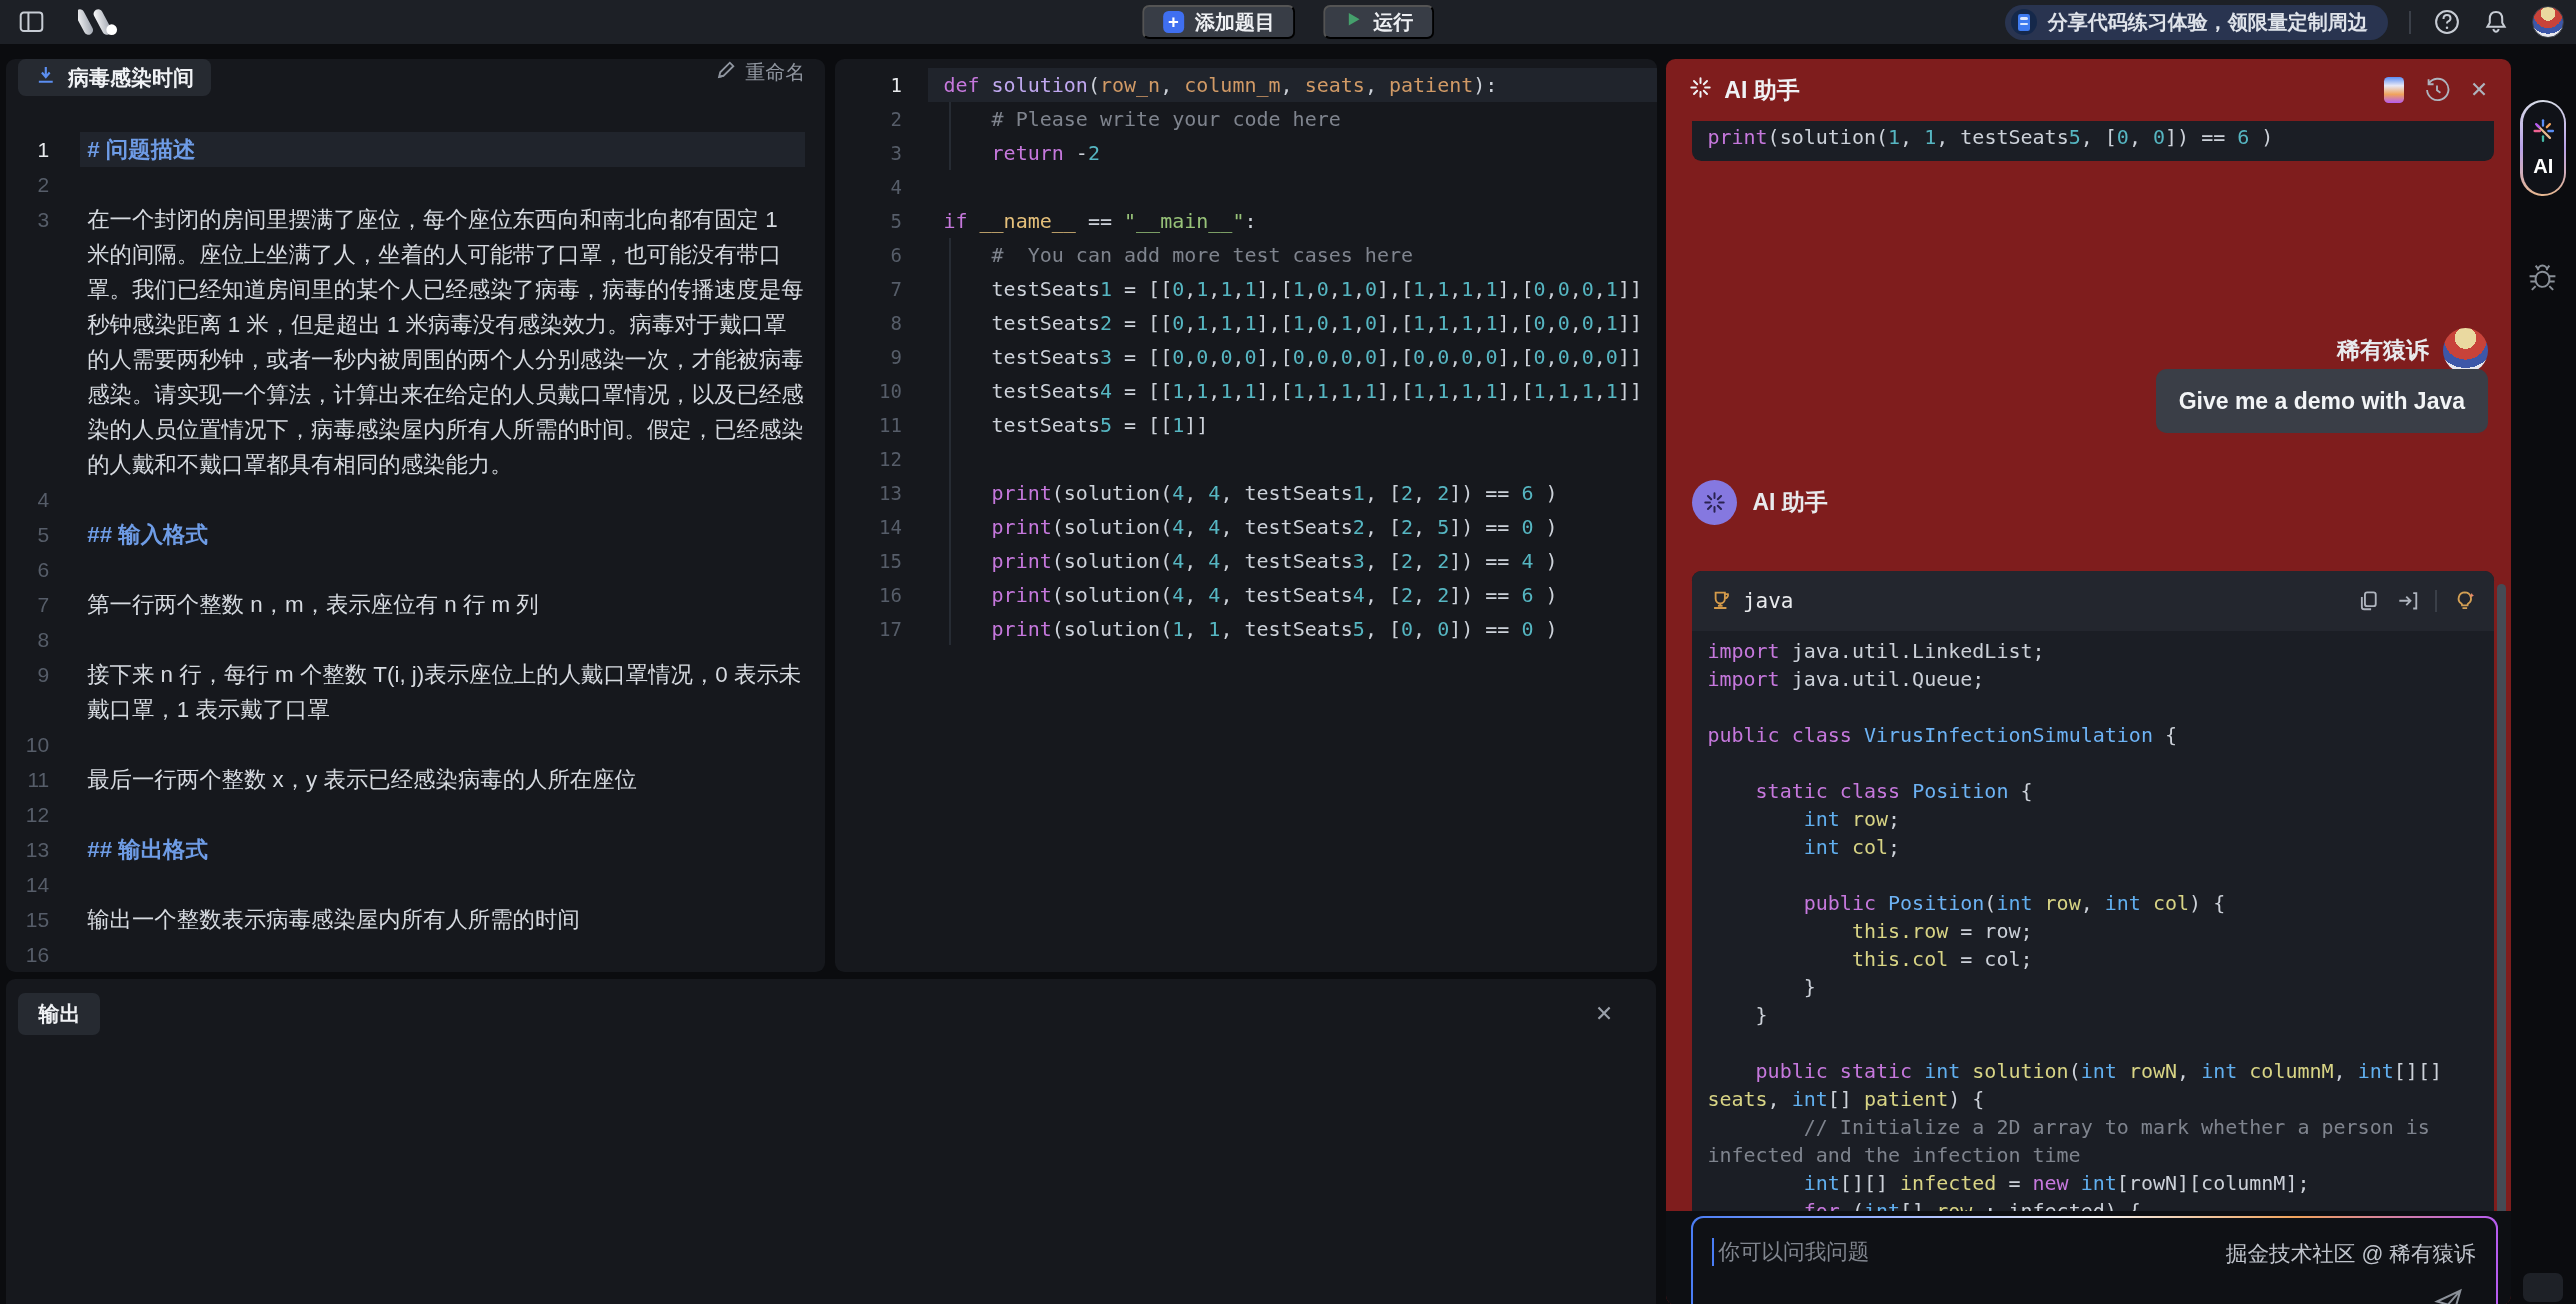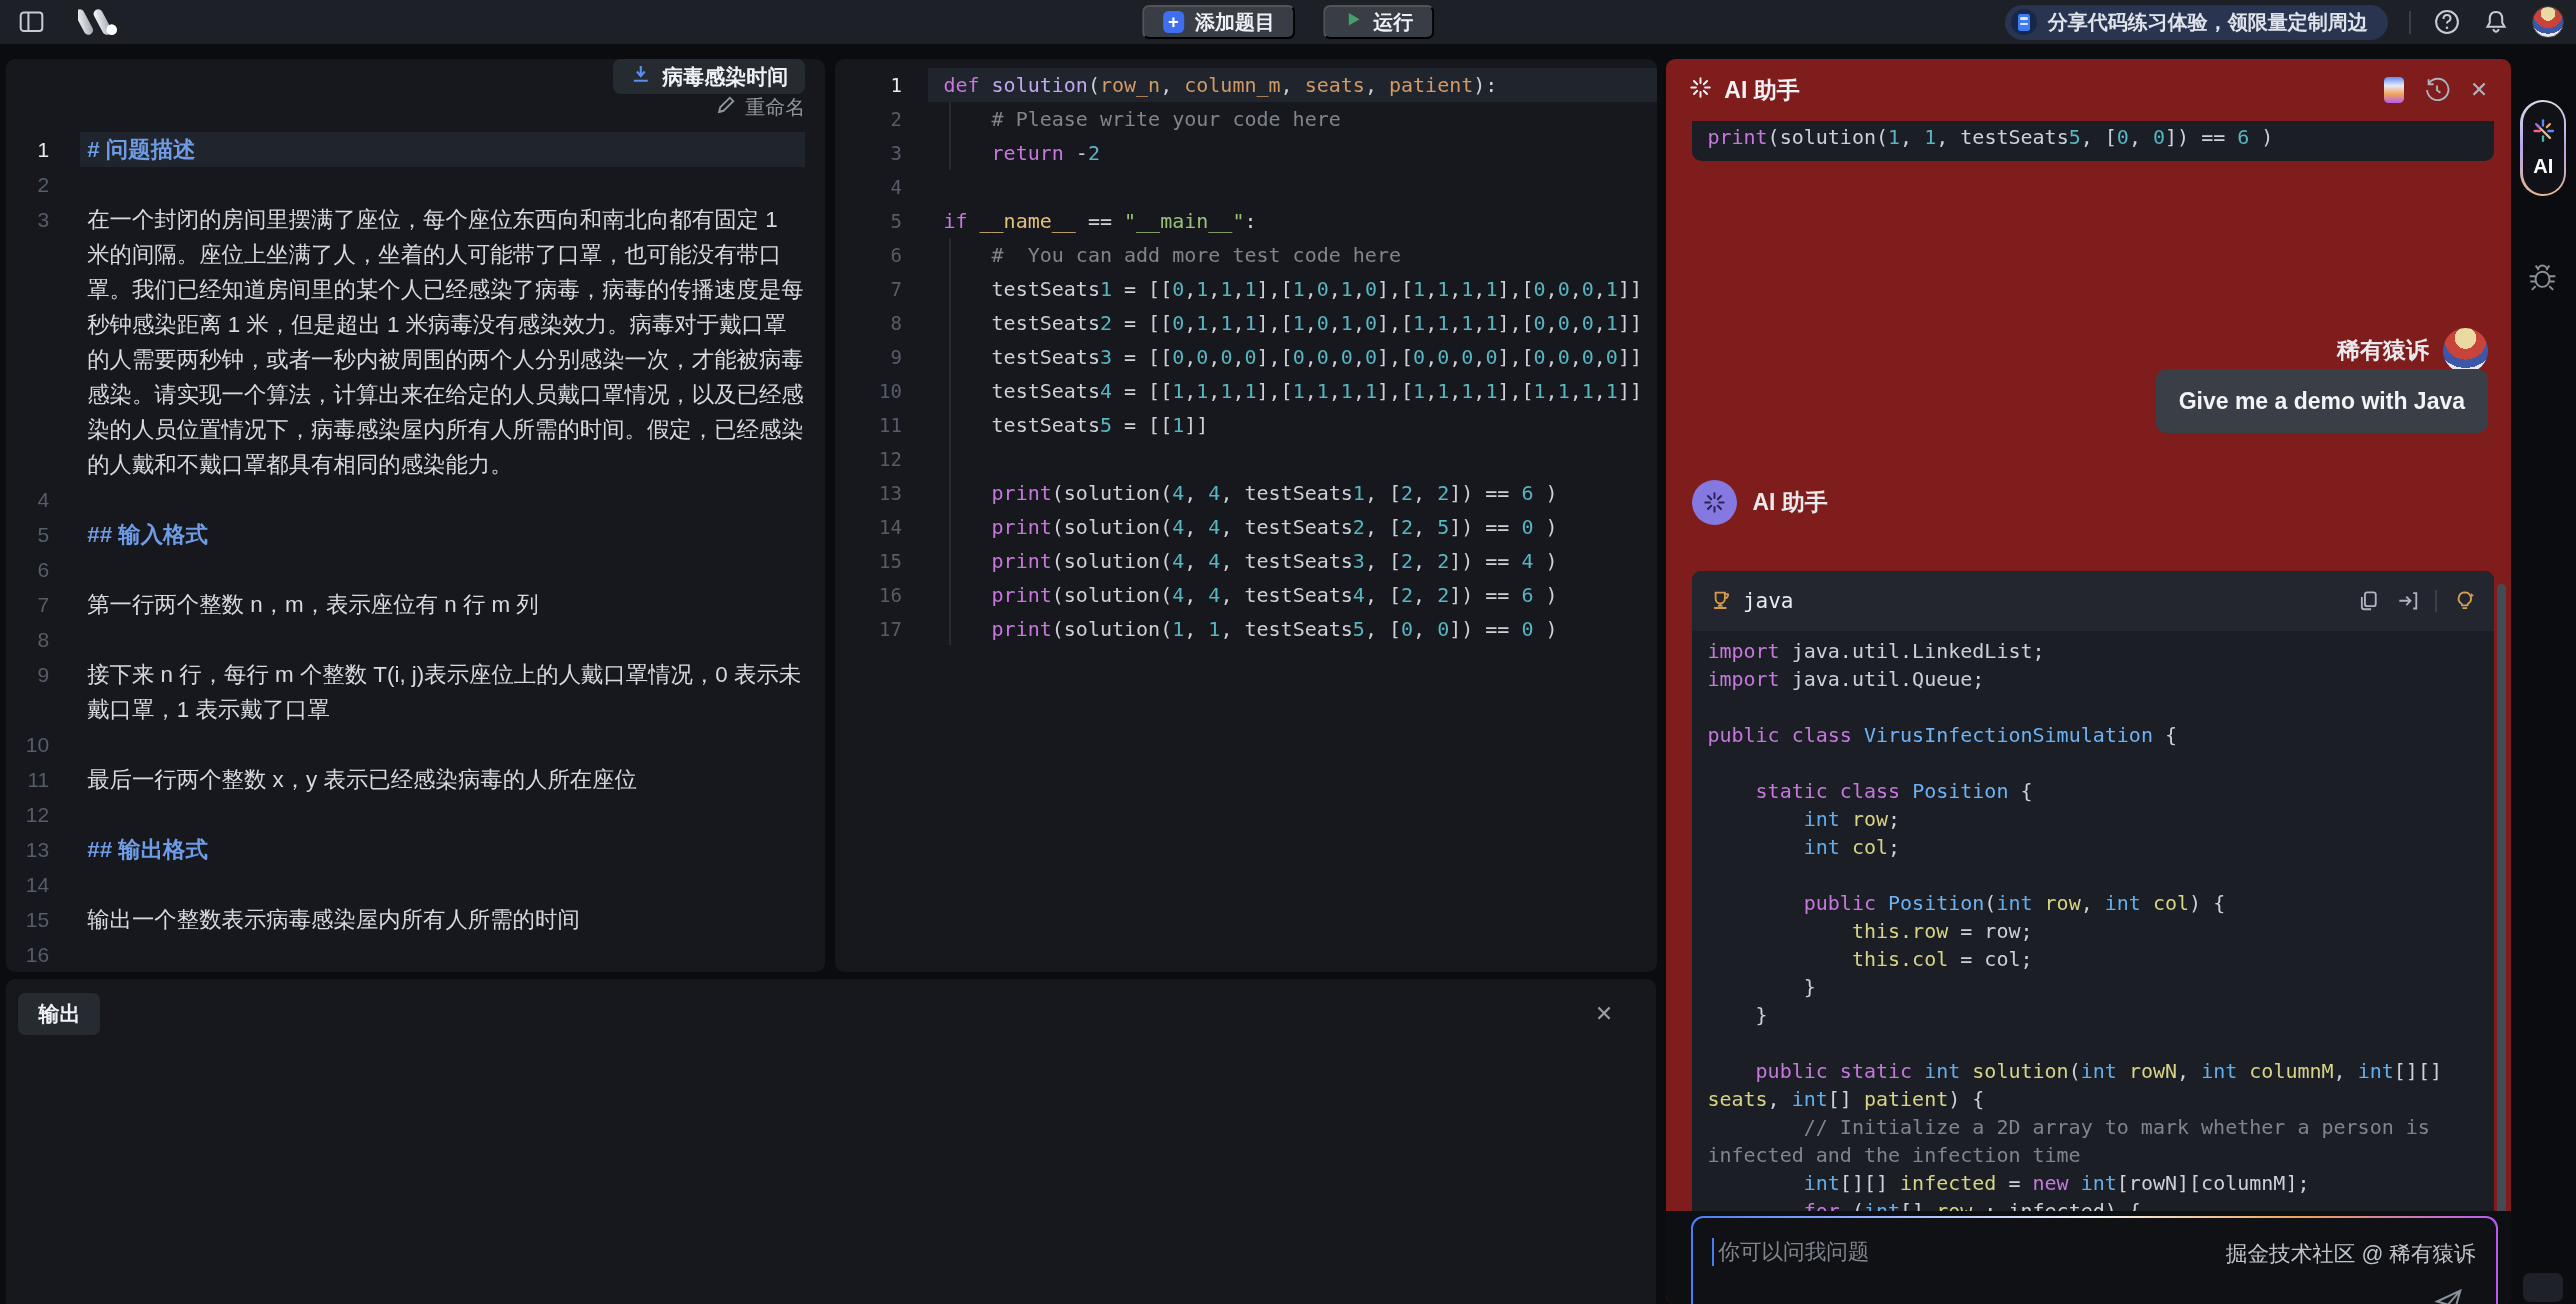--- a/index.html
+++ b/index.html
@@ -19,21 +19,21 @@
   .banner-ic { width:26px; height:26px; border-radius:50%; background:#15284a; display:flex; align-items:center; justify-content:center; }
   .banner-ic .doc { width:12.3px; height:17px; background:#3f7bf0; border-radius:2.3px; position:relative; }
   .banner-ic .doc::before, .banner-ic .doc::after { content:""; position:absolute; left:2.3px; right:2.3px; height:2.3px; background:#dce8ff; border-radius:1.5px; }
   .banner-ic .doc::before { top:3.9px; } .banner-ic .doc::after { top:9.3px; }
   .tb-divider { width:1.5px; height:23px; background:#3a3f48; }
   .avatar { width:32px; height:32px; border-radius:50%; background:
      radial-gradient(circle at 50% 22%, #ead9a0 0 26%, #c8433a 26% 52%, #3d57a8 52% 72%, #e8e8ee 72%); border:0.8px solid #3a3f48; cursor:pointer; }
 
   
   .panel { position:absolute; background:#16181d; border-radius:9.3px; overflow:hidden; }
-  .panel-head { height:62px; display:flex; align-items:flex-end; justify-content:space-between; padding:0 20px 0 12.3px;flex-direction:column; }
+  .panel-head { height:62px; display:flex; align-items:flex-start; justify-content:space-between; padding:0 20px 0 12.3px; }
   .tab-pill { display:flex; align-items:center; gap:10.8px; height:37px; padding:0 17px; background:#262a31; border-radius:7.7px; font-size:21px; font-weight:700; color:#f0f2f5; cursor:pointer; }
   .head-action { display:flex; align-items:center; gap:9.3px; font-size:20px; color:#8f959f; cursor:pointer; }
 
   
   #problem-panel { left:6.2px; top:59px; width:819px; height:913px; }
   .doc-body { position:relative; padding:10.8px 20px 0 0; height:851px; overflow:hidden; }
   .doc-row { display:flex; align-items:flex-start; }
   .doc-gut { flex:0 0 74px; text-align:right; padding-right:31px; font-size:21px; line-height:35px; color:#565d69; user-select:none; }
   .doc-row.active .doc-gut { color:#e8eaed; }
   .doc-content { flex:1; font-size:22.4px; line-height:35px; min-height:35px; color:#d6dae0; padding-left:7px; }
@@ -270,21 +270,21 @@
       <div class="code-row">
         <span class="code-gut">4</span>
         <span class="code-content"></span>
       </div>
       <div class="code-row">
         <span class="code-gut">5</span>
         <span class="code-content"><span class="tk-k">if</span><span class="tk-p"> </span><span class="tk-v">__name__</span><span class="tk-p"> == </span><span class="tk-s">"__main__"</span><span class="tk-p">:</span></span>
       </div>
       <div class="code-row">
         <span class="code-gut">6</span>
-        <span class="code-content"><span class="tk-p">    </span><span class="tk-c">#  You can add more test code here</span></span>
+        <span class="code-content"><span class="tk-p">    </span><span class="tk-c">#  You can add more test cases here</span></span>
       </div>
       <div class="code-row">
         <span class="code-gut">7</span>
         <span class="code-content"><span class="tk-p">    </span><span class="tk-p"><span class="tk-p">testSeats</span><span class="tk-n">1</span><span class="tk-p"> = [[</span><span class="tk-n">0</span><span class="tk-p">,</span><span class="tk-n">1</span><span class="tk-p">,</span><span class="tk-n">1</span><span class="tk-p">,</span><span class="tk-n">1</span><span class="tk-p">],[</span><span class="tk-n">1</span><span class="tk-p">,</span><span class="tk-n">0</span><span class="tk-p">,</span><span class="tk-n">1</span><span class="tk-p">,</span><span class="tk-n">0</span><span class="tk-p">],[</span><span class="tk-n">1</span><span class="tk-p">,</span><span class="tk-n">1</span><span class="tk-p">,</span><span class="tk-n">1</span><span class="tk-p">,</span><span class="tk-n">1</span><span class="tk-p">],[</span><span class="tk-n">0</span><span class="tk-p">,</span><span class="tk-n">0</span><span class="tk-p">,</span><span class="tk-n">0</span><span class="tk-p">,</span><span class="tk-n">1</span><span class="tk-p">]]</span></span></span>
       </div>
       <div class="code-row">
         <span class="code-gut">8</span>
         <span class="code-content"><span class="tk-p">    </span><span class="tk-p"><span class="tk-p">testSeats</span><span class="tk-n">2</span><span class="tk-p"> = [[</span><span class="tk-n">0</span><span class="tk-p">,</span><span class="tk-n">1</span><span class="tk-p">,</span><span class="tk-n">1</span><span class="tk-p">,</span><span class="tk-n">1</span><span class="tk-p">],[</span><span class="tk-n">1</span><span class="tk-p">,</span><span class="tk-n">0</span><span class="tk-p">,</span><span class="tk-n">1</span><span class="tk-p">,</span><span class="tk-n">0</span><span class="tk-p">],[</span><span class="tk-n">1</span><span class="tk-p">,</span><span class="tk-n">1</span><span class="tk-p">,</span><span class="tk-n">1</span><span class="tk-p">,</span><span class="tk-n">1</span><span class="tk-p">],[</span><span class="tk-n">0</span><span class="tk-p">,</span><span class="tk-n">0</span><span class="tk-p">,</span><span class="tk-n">0</span><span class="tk-p">,</span><span class="tk-n">1</span><span class="tk-p">]]</span></span></span>
       </div>
       <div class="code-row">

